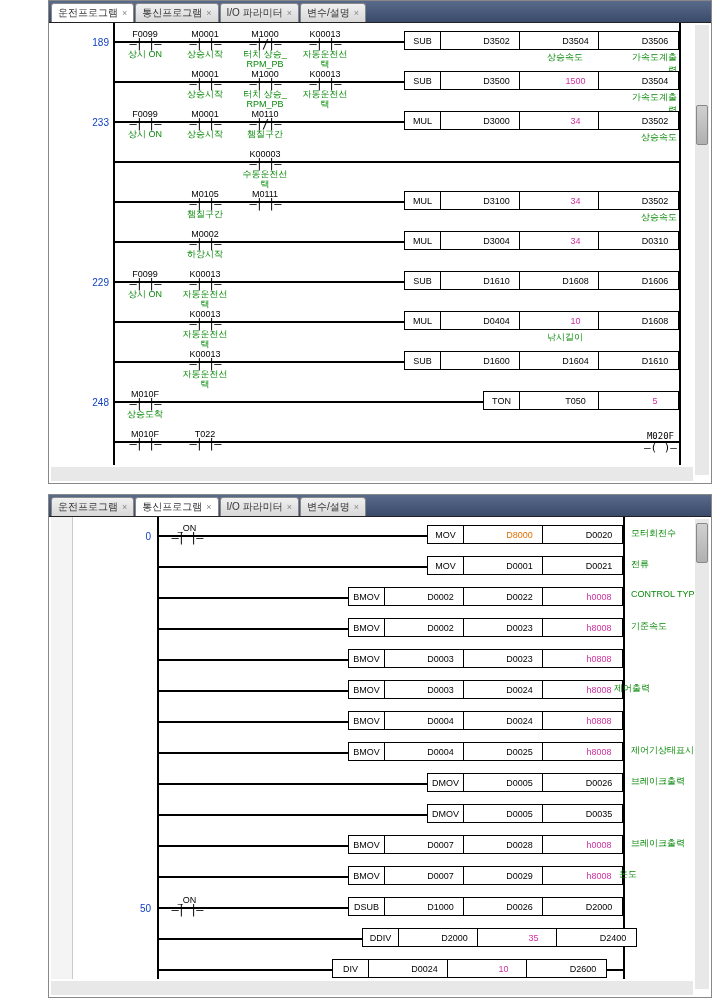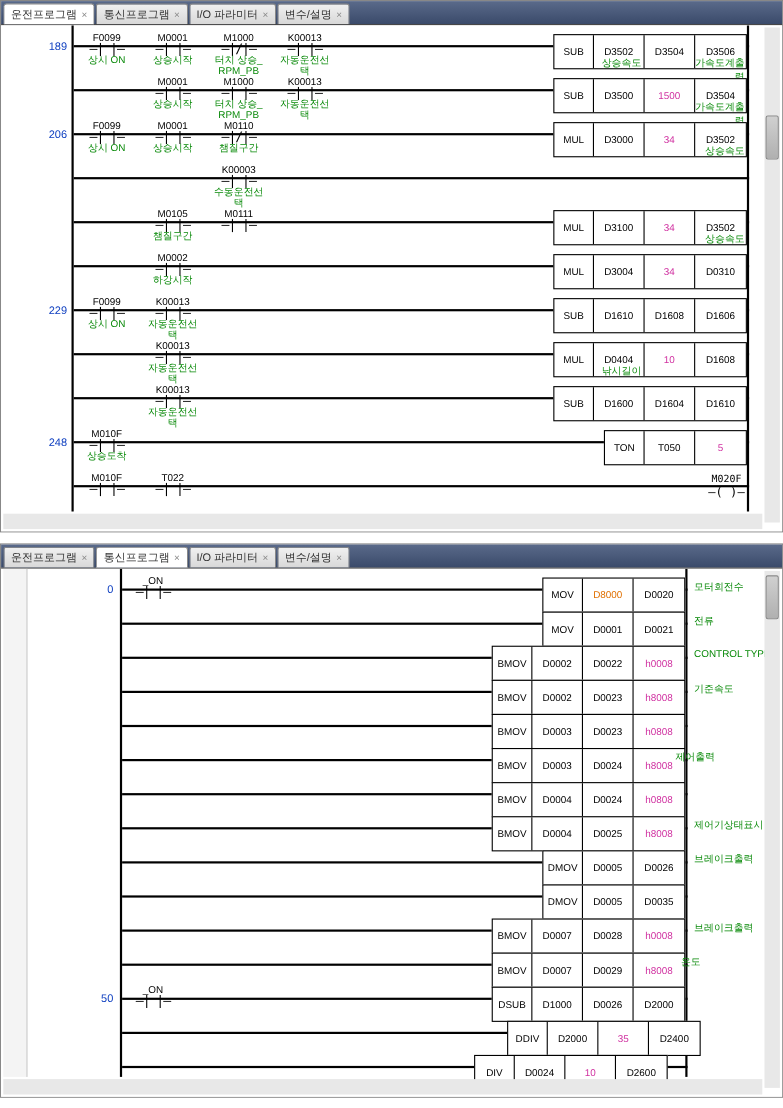--- a/index.html
+++ b/index.html
@@ -1,18 +1,18 @@
 <!DOCTYPE html>
 <html><head>
 <meta charset="utf-8">
 <style>
   * { box-sizing: border-box; margin: 0; padding: 0; }
   body { font-family: "Malgun Gothic", sans-serif; font-size: 10px; background: #fff; width: 712px; }
   
-  .pane { border: 1px solid #888; background: #fff; margin-bottom: 10px; position: relative; }
+  .pane { border: 1px solid #888; background: #fff; margin-bottom: 10px; position: relative; margin-left: 48px; }
   
   .tabbar { background: linear-gradient(#5a6a8a, #3a4a6a); height: 22px; display: flex; align-items: flex-end; padding-left: 2px; border-bottom: 1px solid #222; }
   .tab { background: linear-gradient(#f0f0f0, #d8d8d8); border: 1px solid #888; border-bottom: none; padding: 2px 6px; margin-right: 1px; font-size: 10px; display: flex; align-items: center; gap: 4px; border-radius: 3px 3px 0 0; color: #333; cursor: pointer; }
   .tab.active { background: #fff; }
   .tab .x { color: #888; font-size: 9px; }
   
   .ladder-area { position: relative; background: #fff; overflow: hidden; padding: 6px 12px 6px 2px; }
   .ladder-scroll { position: absolute; right: 2px; top: 24px; bottom: 8px; width: 14px; background: #e8e8e8; }
   .v-thumb { background: linear-gradient(#d0d0d0,#b0b0b0); border:1px solid #888; width:12px; height:40px; margin:1px auto; border-radius:2px;}
   .h-scroll { position:absolute; left:2px; right:18px; bottom:2px; height:14px; background:#e8e8e8;}
@@ -23,21 +23,21 @@
   .row { position: relative; height: 34px; }
   .rownum { position: absolute; left: 30px; width: 30px; text-align: right; top: 10px; font-size: 10px; color: #1040c0; }
   
   .wire { position: absolute; top: 14px; height: 2px; background: #000; }
   
   .contact { position: absolute; top: 2px; width: 52px; text-align: center; font-size: 9px; }
   .contact .sym { font-family: monospace; font-size: 12px; line-height: 10px; letter-spacing:-1px;}
   .contact .dev { font-size: 9px; color: #000; }
   .contact .cmt { font-size: 9px; color: #0a8a0a; line-height: 10px; }
   
-  .outbox { position: absolute; right: 32px; top: 4px; height: 32px; border: 1px solid #000; background: #fff; display: flex; font-size: 9px; }
+  .outbox { position: absolute; right: 32px; top: 4px; height: 19px; border: 1px solid #000; background: #fff; display: flex; font-size: 9px; gap: 33px; }
   .outbox .cell { border-right: 1px solid #000; display:flex; align-items:center; justify-content:center; padding: 0 2px; width: 46px; }
   .outbox .cell:last-child { border-right: none; }
   .outbox .op { width: 36px; }
   .outcmt { position:absolute; font-size:9px; color:#0a8a0a; top:24px; text-align:right; }
   
   .sidecmt { position:absolute; font-size:9px; color:#0a8a0a; top:6px; right: -70px; width:80px; left:auto;}
   
   .pink { color: #d030a0 !important; }
   .orange { color: #e07000 !important; }
   .green { color: #0a8a0a !important; }
@@ -128,21 +128,21 @@
         </div>
         <div class="outbox" style="right: 32px;">
           <div class="cell op">SUB</div>
           <div class="cell">D3500</div>
           <div class="cell pink">1500</div>
           <div class="cell">D3504</div>
         </div>
         <div class="outcmt" style="right: 34px;">가속도계출<br>력</div>
       </div>
       <div class="row" style="top: 84px; position: absolute; left: 0px; right: 0px; height: 38px;">
-        <div class="rownum">206</div>
+        <div class="rownum">233</div>
         <div class="wire" style="left: 66px; right: 30px;"></div>
         <div class="contact" style="left: 70px;">
           <div class="dev">F0099</div>
           <div class="sym">—| |—</div>
           <div class="cmt">상시 ON</div>
         </div>
         <div class="contact" style="left: 130px;">
           <div class="dev">M0001</div>
           <div class="sym">—| |—</div>
           <div class="cmt">상승시작</div>

